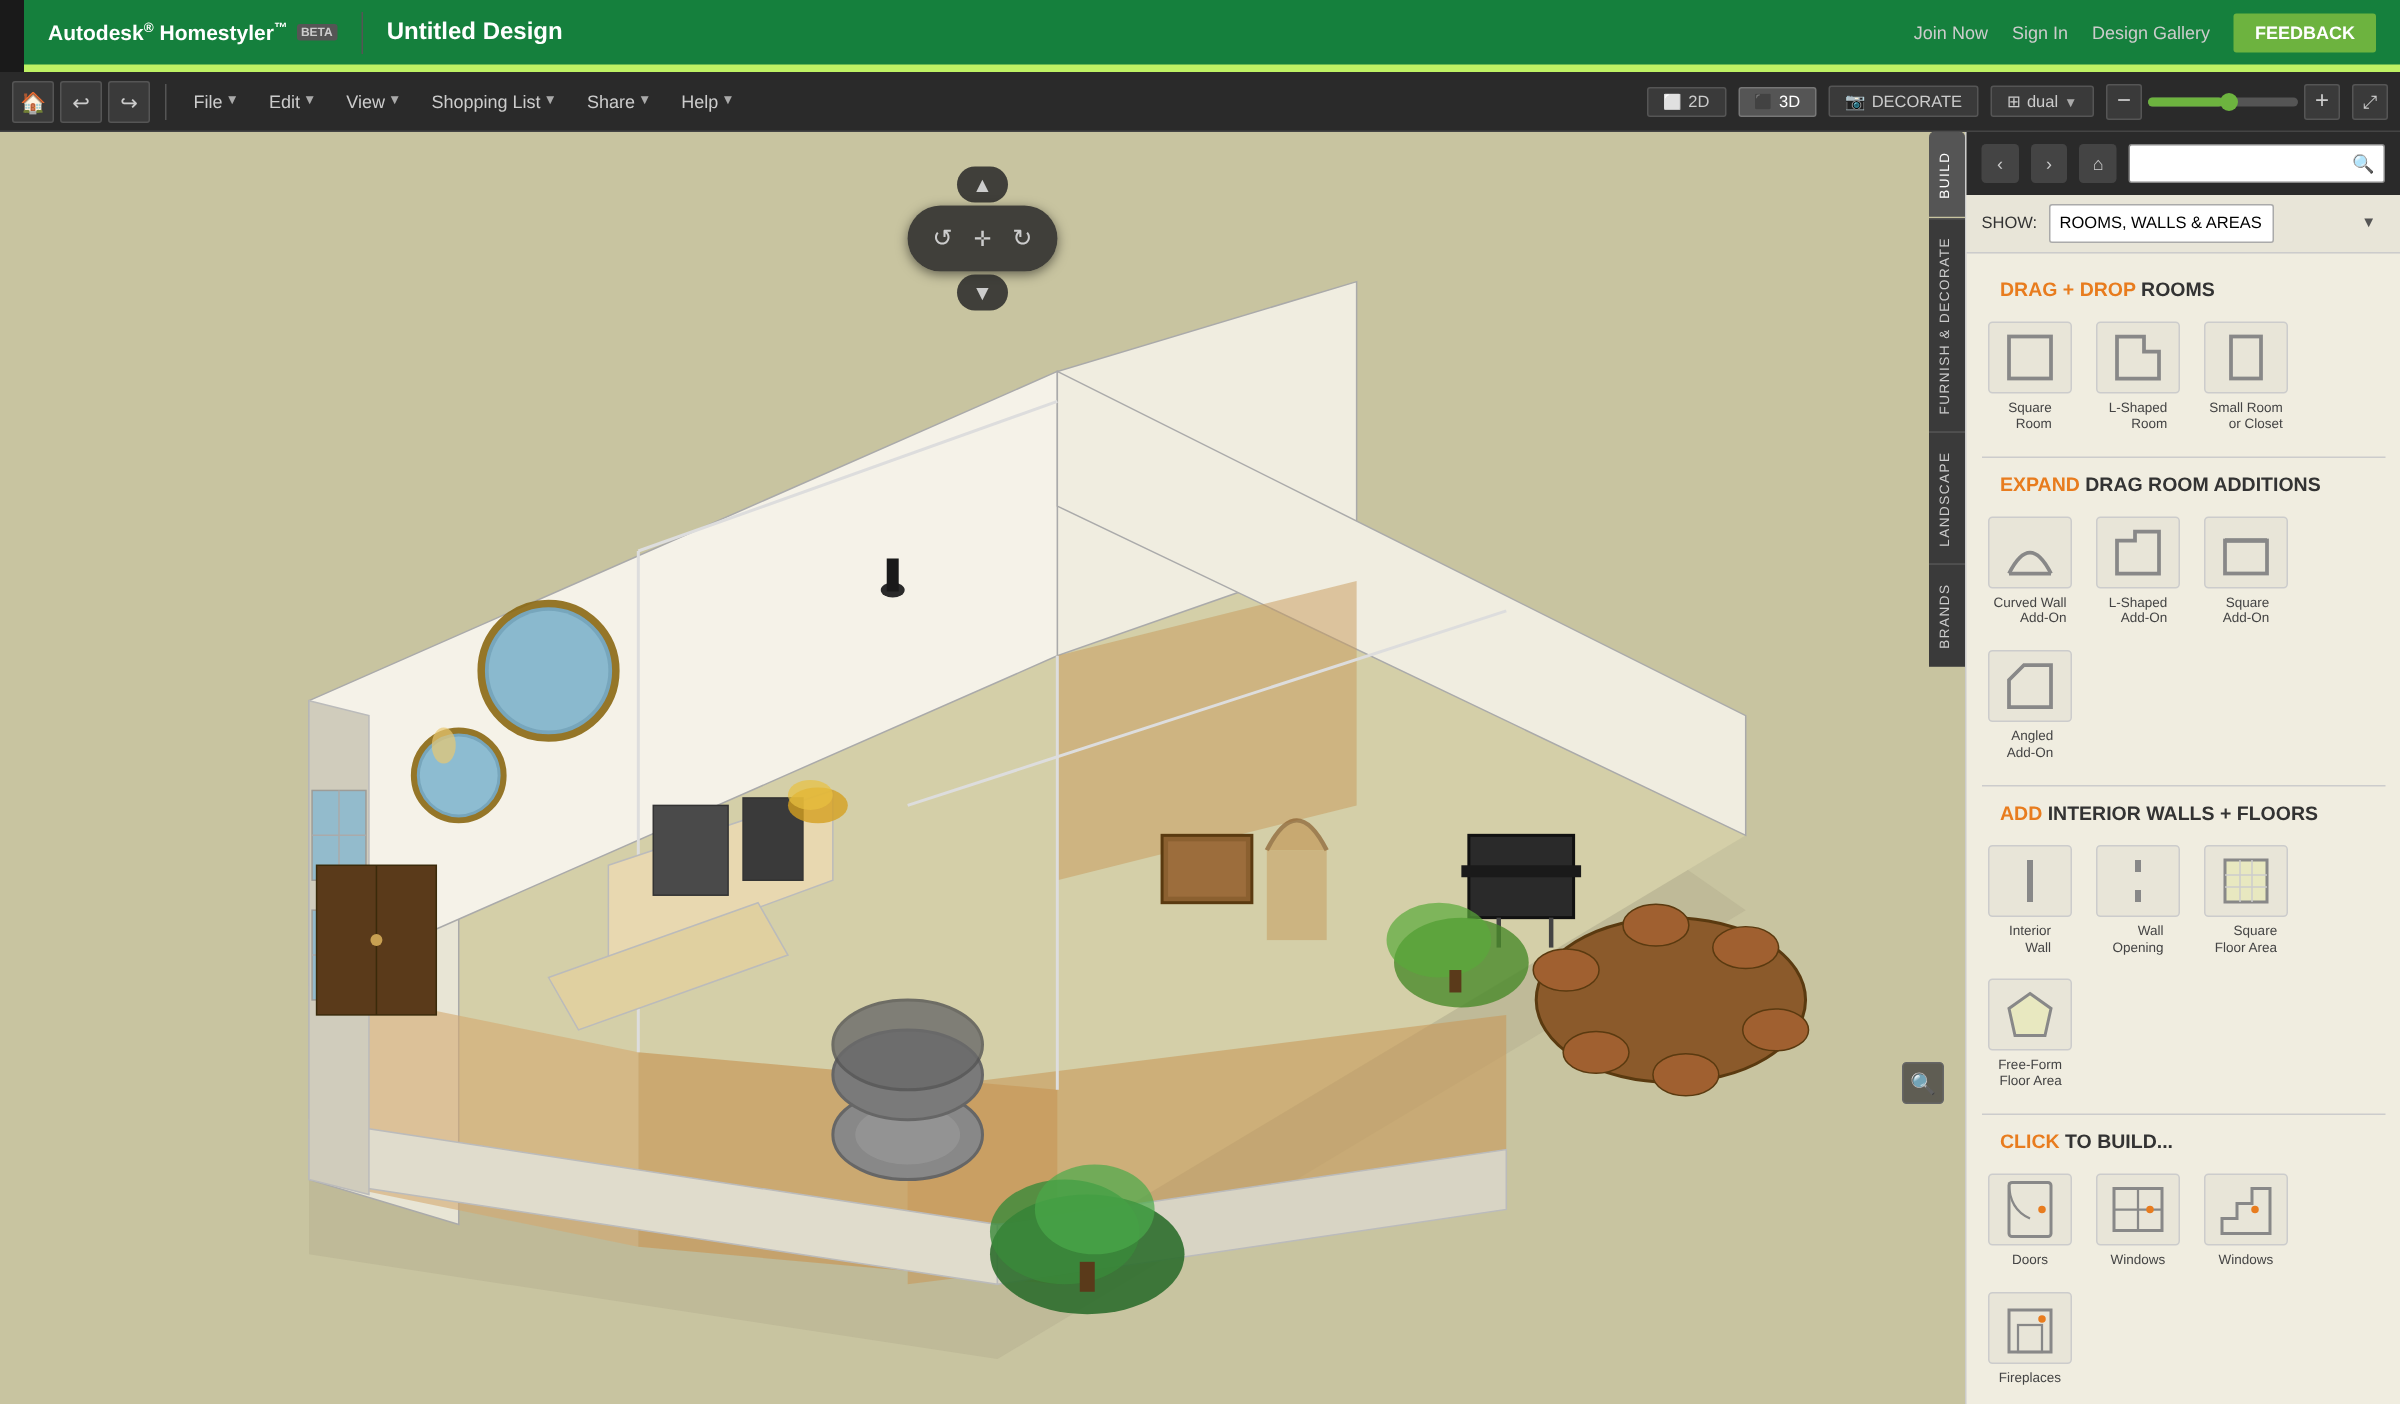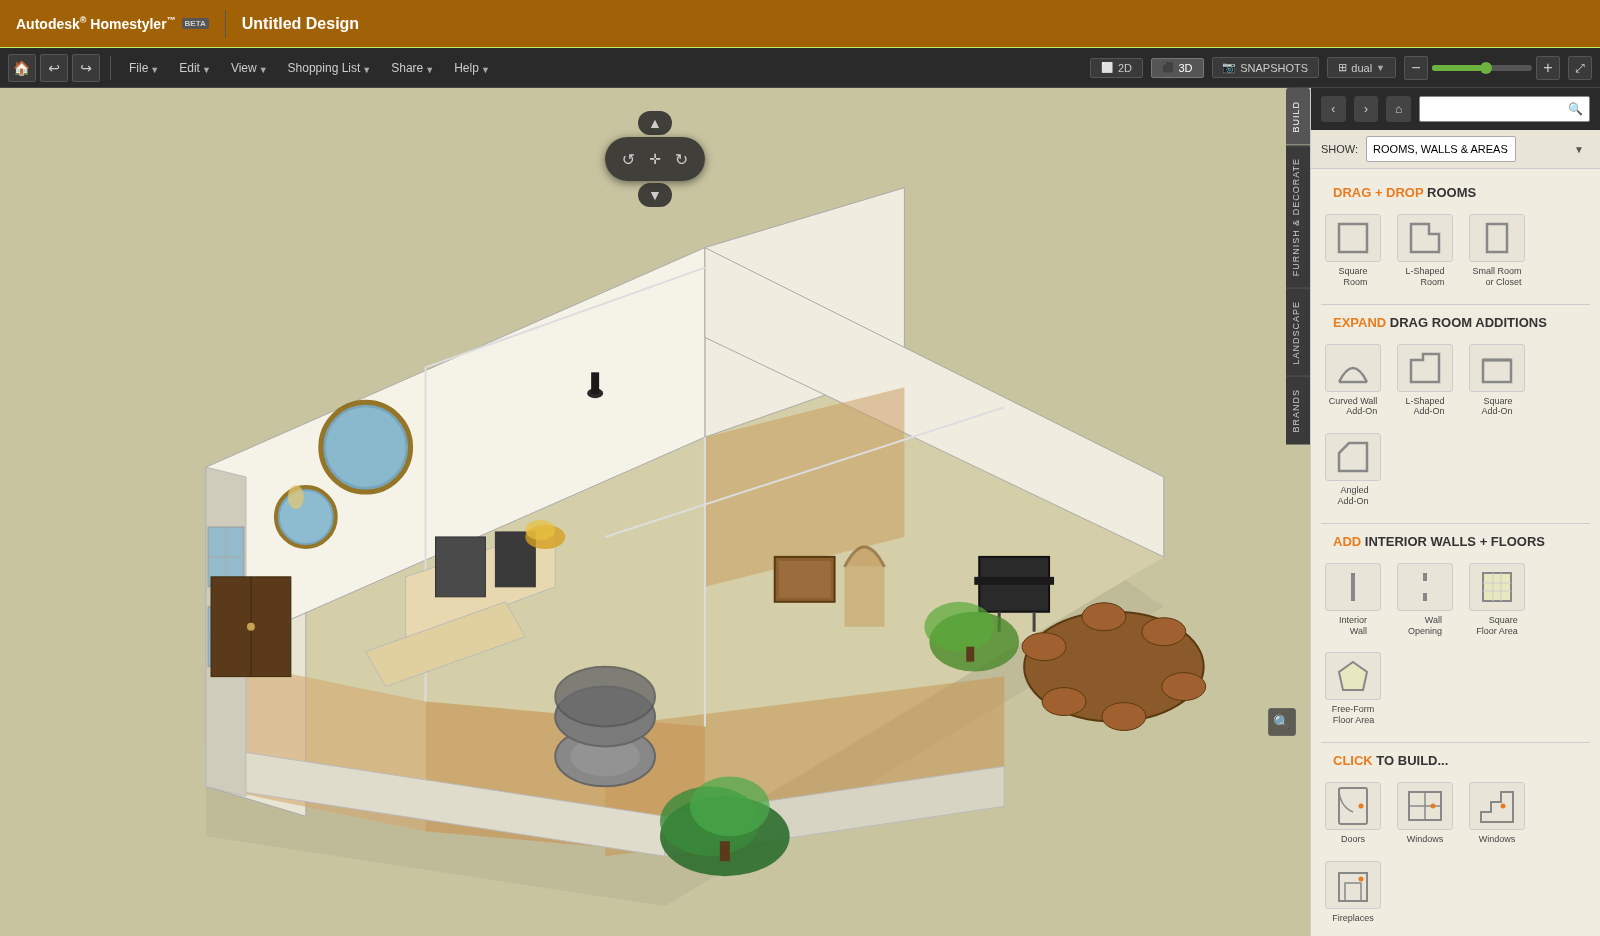--- a/index.html
+++ b/index.html
@@ -1,25 +1,26 @@
 <!DOCTYPE html>
 <html><head>
   <meta charset="utf-8">
   <style>
     * { margin: 0; padding: 0; box-sizing: border-box; }
     body { width: 1600px; height: 936px; overflow: hidden; font-family: Arial, sans-serif; background: #1a1a1a; }
 
     
     #top-bar {
       height: 48px;
-      background: #a16207;
+      background: #15803d;
       display: flex;
       align-items: center;
       padding: 0 16px;
-      border-bottom: 1px solid #bef264;
+      border-bottom: 5px solid #bef264;
+      margin-left: 16px;
     }
     #autodesk-logo {
       display: flex;
       align-items: center;
       gap: 6px;
       color: #fff;
       font-size: 13px;
       font-weight: bold;
     }
     #autodesk-logo .logo-text { color: #fff; font-size: 14px; }
@@ -89,21 +90,21 @@
       font-size: 14px;
       border-radius: 2px;
     }
     .toolbar-divider { width: 1px; height: 24px; background: #555; margin: 0 6px; }
     .menu-item {
       color: #ccc;
       font-size: 12px;
       padding: 4px 8px;
       cursor: pointer;
       display: flex;
-      align-items: flex-end;
+      align-items: flex-start;
       gap: 2px;
       border-radius: 2px;
     }
     .menu-arrow { font-size: 9px; color: #aaa; }
 
     .toolbar-right {
       margin-left: auto;
       display: flex;
       align-items: center;
       gap: 8px;
@@ -474,20 +475,26 @@
 </head>
 <body>
 
 <div id="top-bar">
   <div id="autodesk-logo">
     <span class="logo-text">Autodesk<sup style="font-size:9px">®</sup> Homestyler<sup style="font-size:9px">™</sup></span>
     <span class="beta-badge">BETA</span>
   </div>
   <div id="title-divider"></div>
   <div id="design-title">Untitled Design</div>
+  <div id="top-bar-right">
+    <span class="top-link">Join Now</span>
+    <span class="top-link">Sign In</span>
+    <span class="top-link">Design Gallery</span>
+    <button id="feedback-btn">FEEDBACK</button>
+  </div>
 </div>
 
 <div id="toolbar">
   <div class="tool-icon-btn">🏠</div>
   <div class="tool-icon-btn">↩</div>
   <div class="tool-icon-btn">↪</div>
   <div class="toolbar-divider"></div>
   <div class="menu-item">
     <span>File</span>
     <span class="menu-arrow">▼</span>
@@ -517,21 +524,21 @@
     <button class="view-btn">
       <span class="view-icon">⬜</span>
       <span>2D</span>
     </button>
     <button class="view-btn active">
       <span class="view-icon">⬛</span>
       <span>3D</span>
     </button>
     <button id="snapshots-btn">
       <span>📷</span>
-      <span>SNAPSHOTS</span>
+      <span>DECORATE</span>
     </button>
     <button id="dual-btn">
       <span>⊞</span>
       <span>dual</span>
       <span style="font-size:9px;color:#aaa">▼</span>
     </button>
     <div id="zoom-bar">
       <div id="zoom-minus">−</div>
       <div id="zoom-slider-track">
         <div id="zoom-slider-fill"></div>

